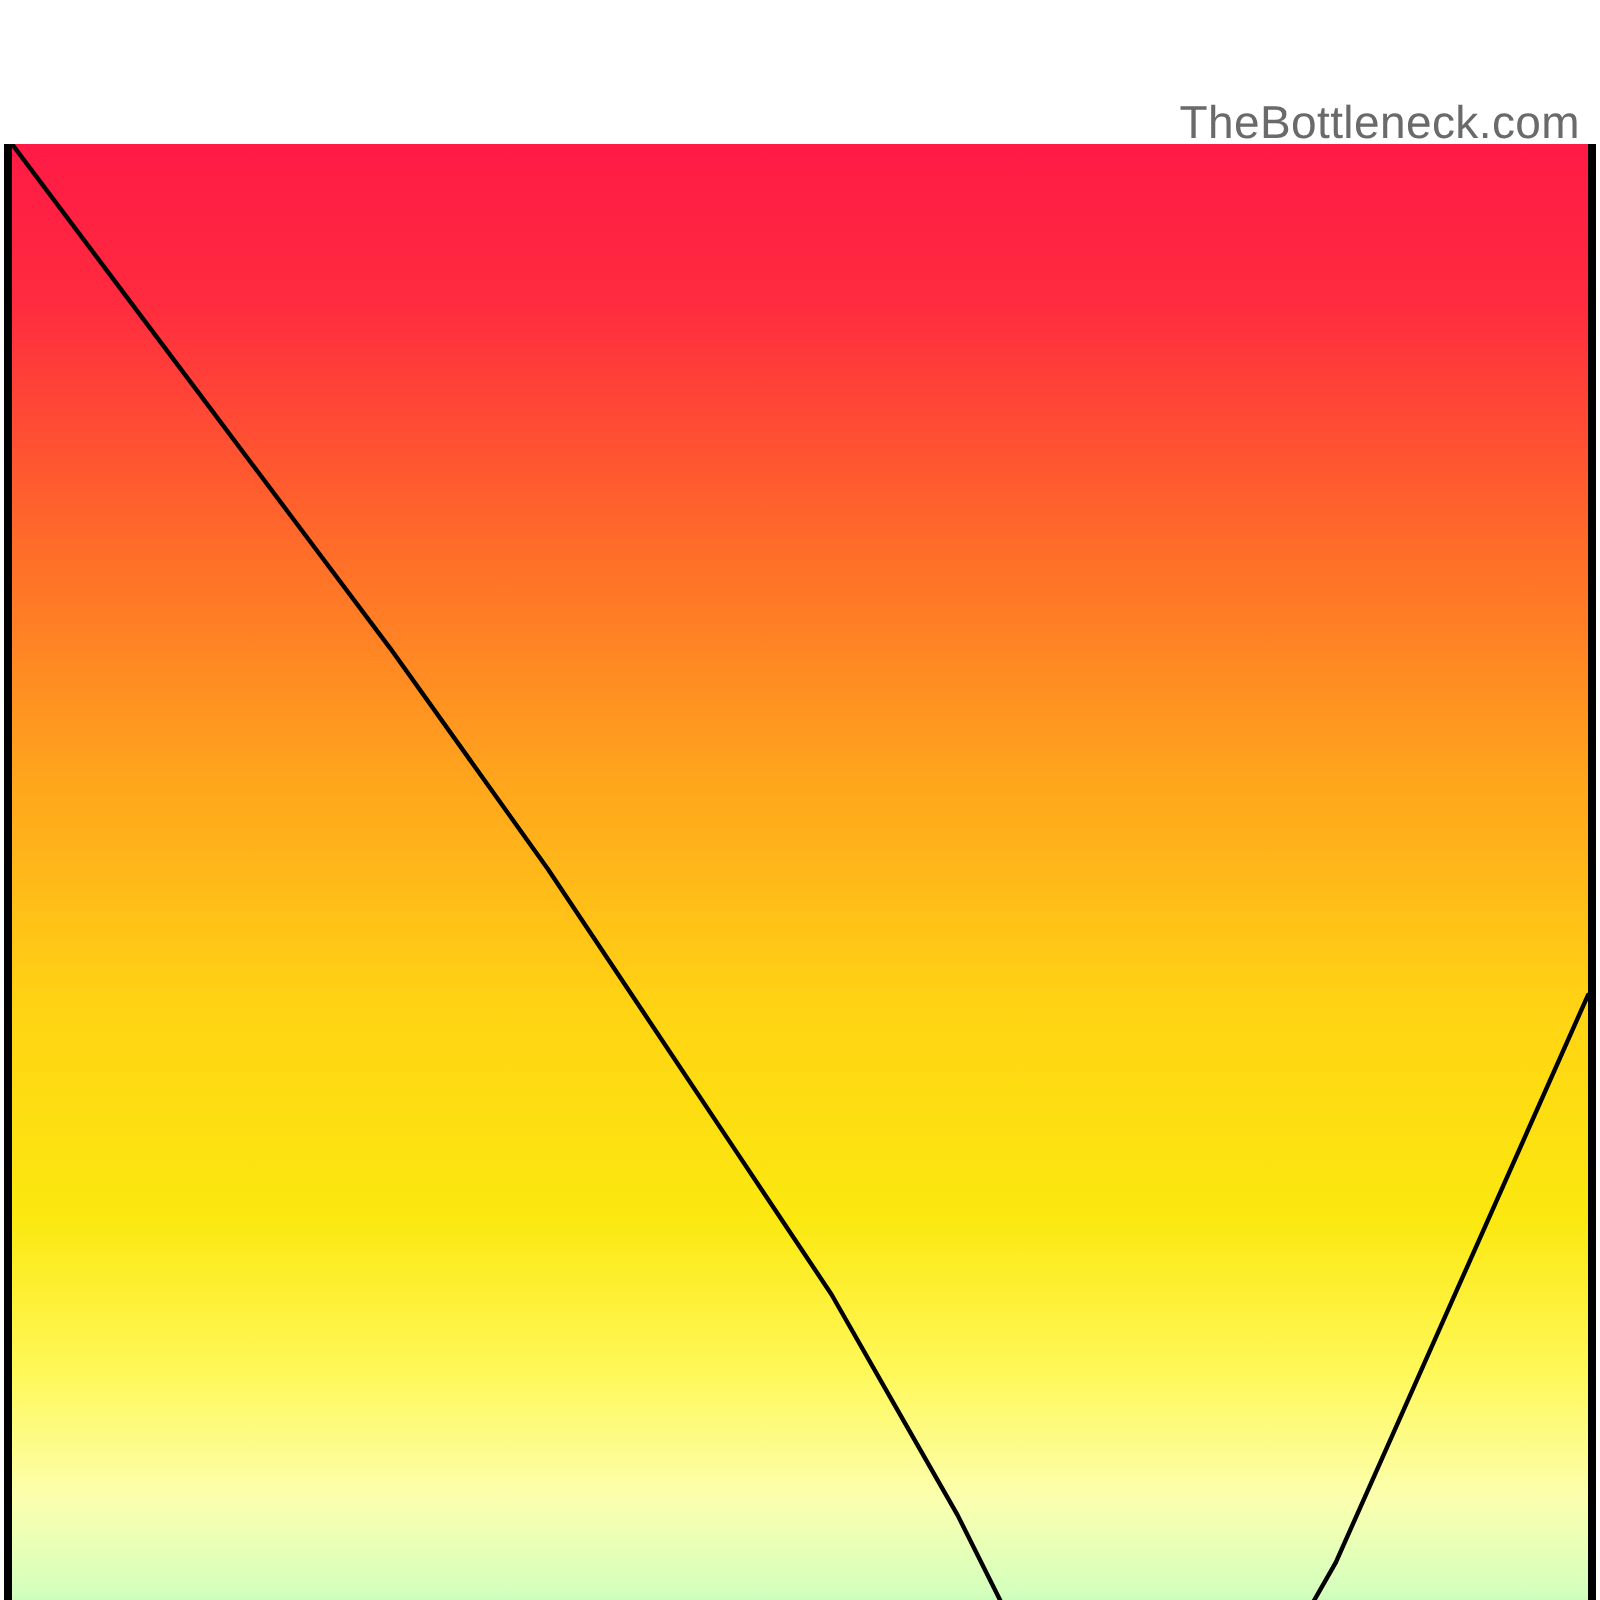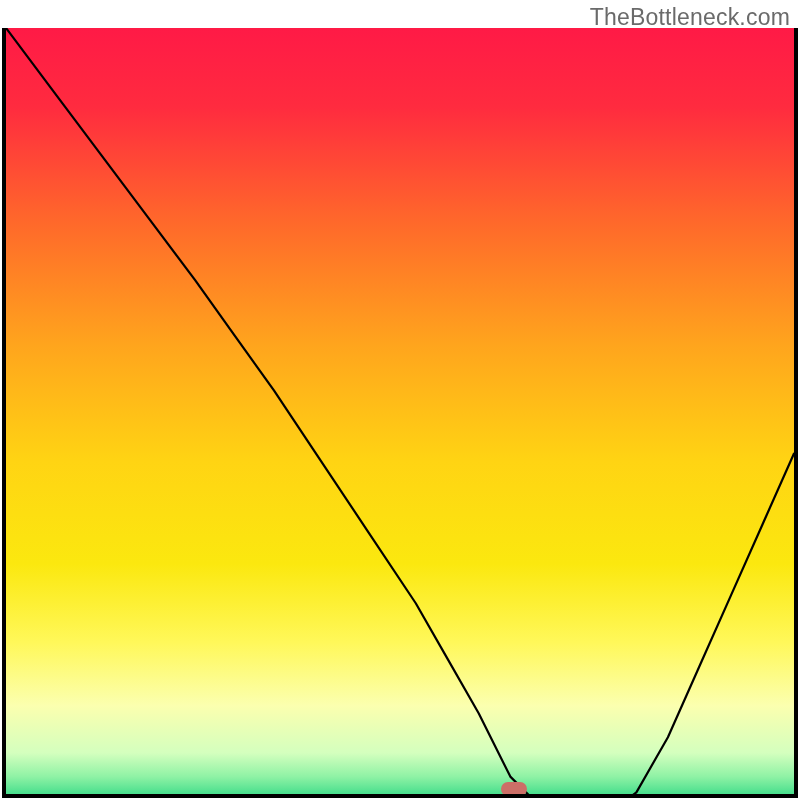--- a/index.html
+++ b/index.html
@@ -8,20 +8,21 @@
     width: 800px;
     height: 800px;
     overflow: hidden;
     background: #ffffff;
     font-family: Arial, Helvetica, sans-serif;
   }
   .wrap {
     position: relative;
     width: 800px;
     height: 756px;
+    margin-top: 44px;
   }
   .watermark {
     position: absolute;
     top: 4px;
     right: 10px;
     color: #6a6a6a;
     font-size: 23px;
     font-weight: 500;
     letter-spacing: 0.2px;
     z-index: 50;

